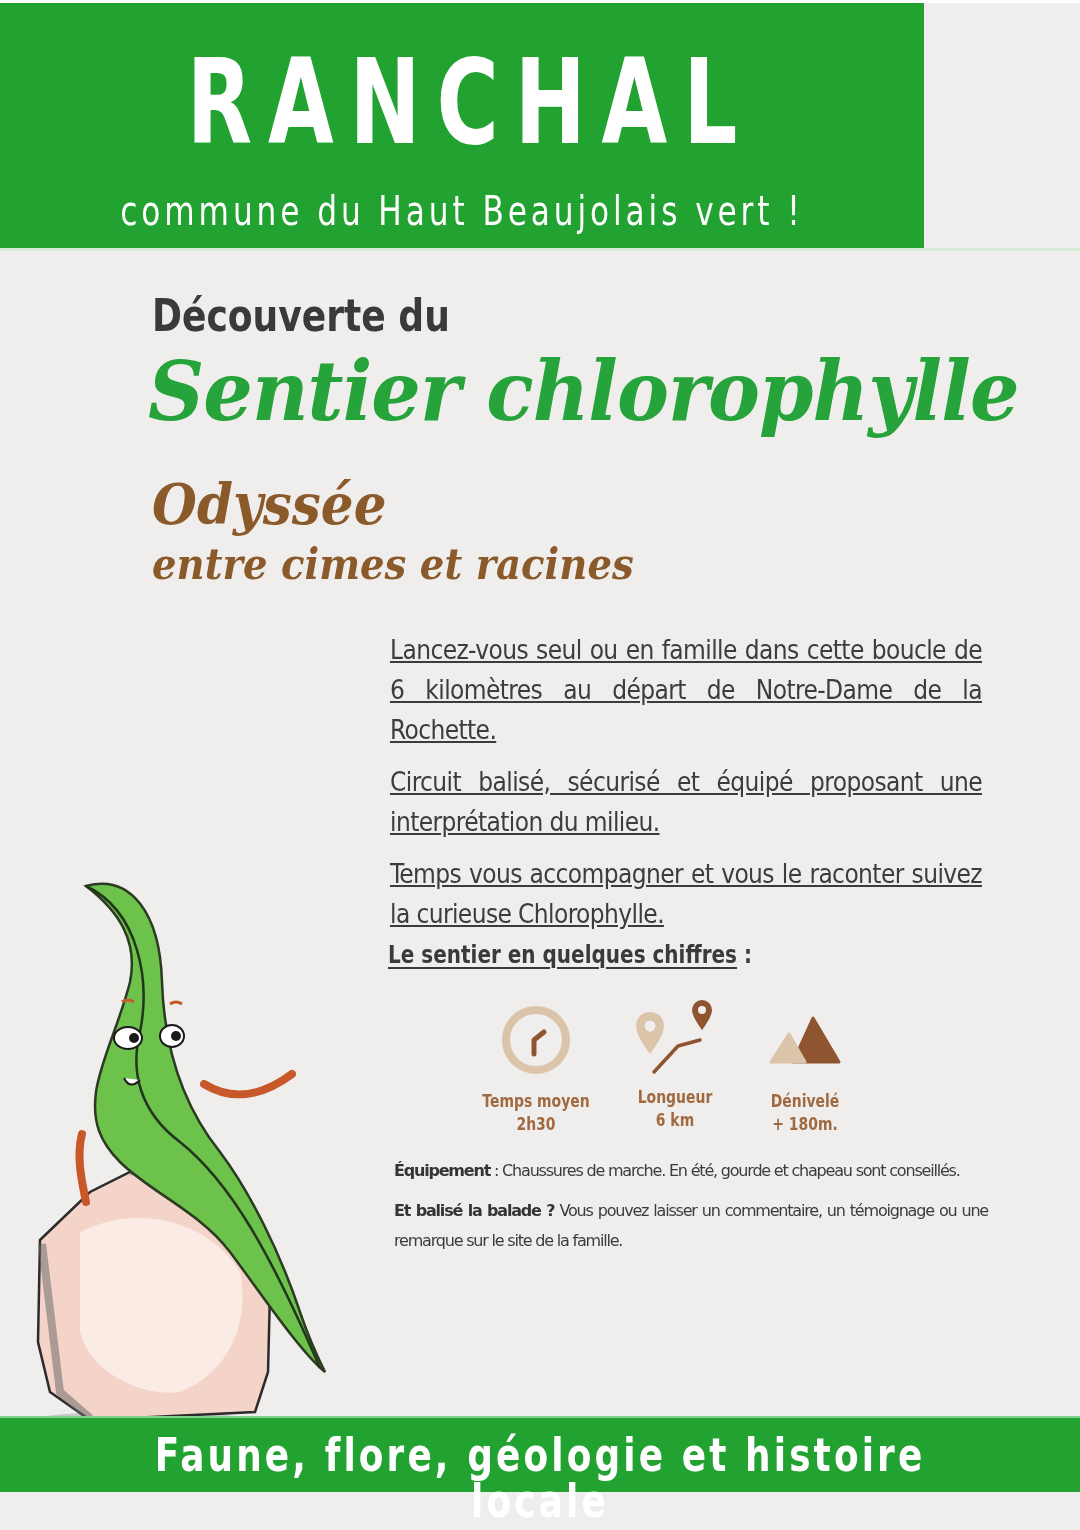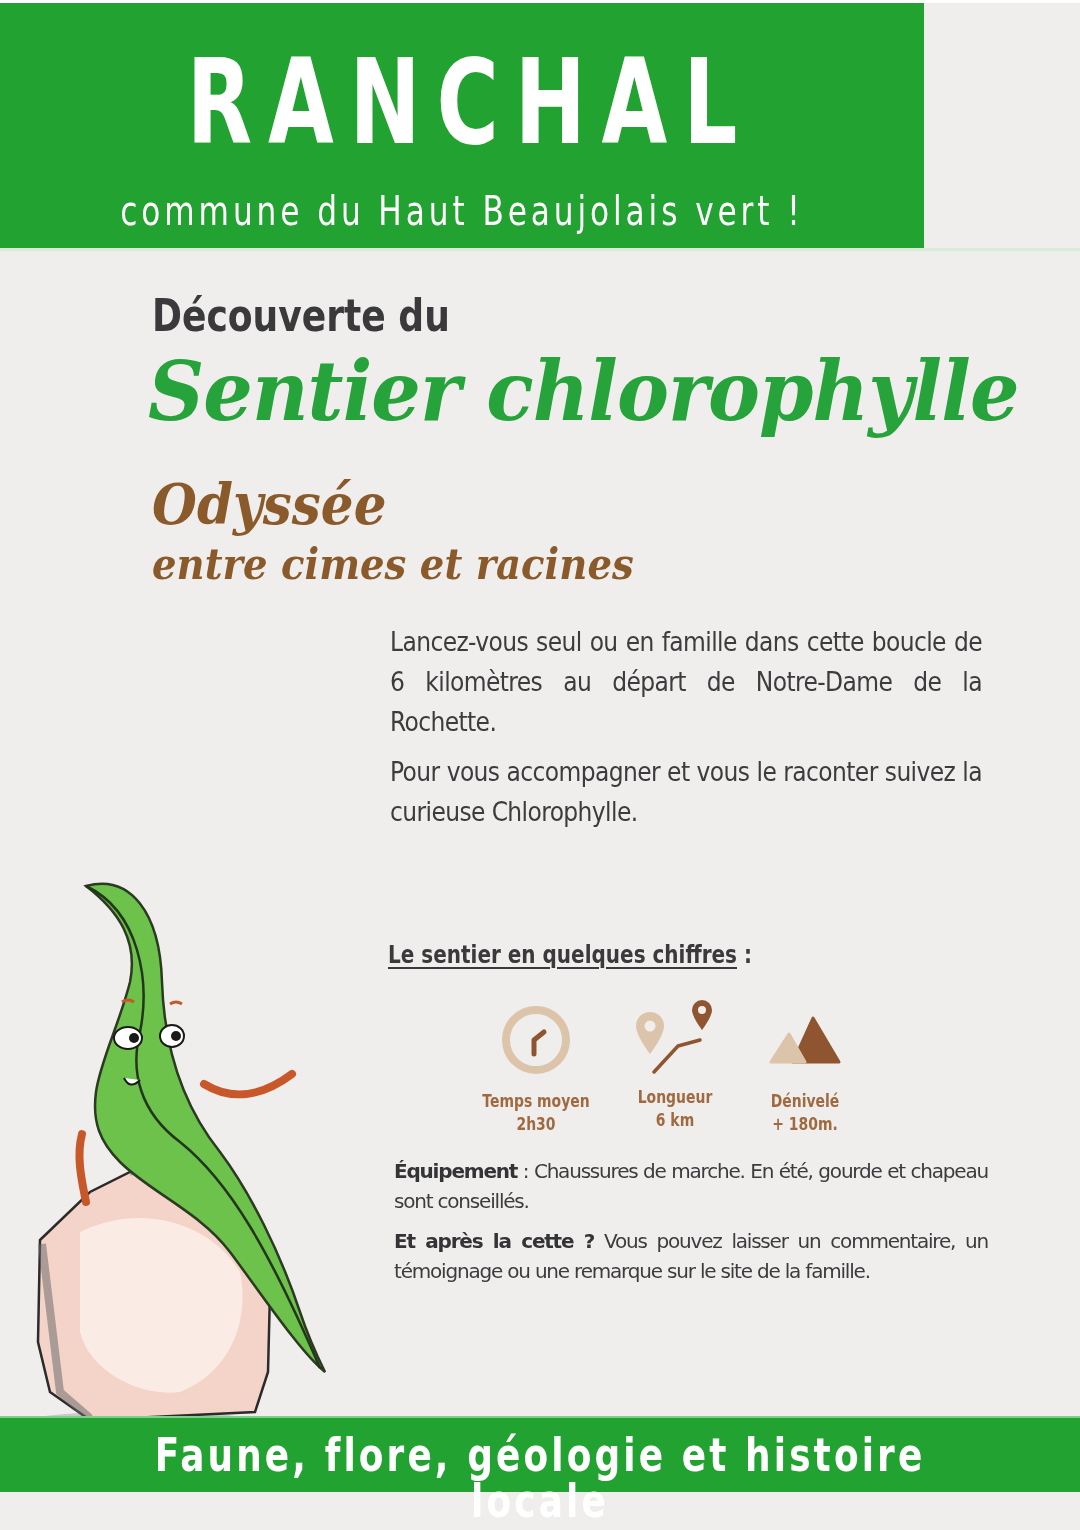--- a/index.html
+++ b/index.html
@@ -50,22 +50,22 @@
     color:#8b5a2b; font-family:"DejaVu Serif", serif; font-weight:bold; font-style:italic;
     font-size:42px; line-height:1;
     transform:scaleX(0.92); transform-origin:left;
   }
 
   .intro {
     position:absolute; left:390px; top:618px; width:592px;
     color:#3c3c3e; font-family:"DejaVu Sans Condensed","DejaVu Sans", sans-serif;
     font-size:26px; line-height:40px;
   }
-  .intro p { margin:4px 0 10px 0; text-align:justify; text-align-last:left;
-    letter-spacing:-0.6px; }
+  .intro p { margin:12px 0 10px 0; text-align:justify; text-align-last:left;
+    letter-spacing:-0.6px;text-decoration:underline; }
 
   .stats-heading {
     position:absolute; left:388px; top:942px;
     color:#3a3a3c; font-family:"DejaVu Sans", sans-serif; font-weight:bold;
     font-size:25px; line-height:1;
     transform:scaleX(0.8); transform-origin:left;
   }
   .stats-heading .u { text-decoration:underline; text-underline-offset:4px; }
 
   .stat { position:absolute; top:1004px; width:160px; text-align:center; }
@@ -75,21 +75,21 @@
     font-size:17px; line-height:23px; margin-top:14px;
     transform:scaleX(0.82);
   }
   .stat-time { left:456px;text-align:center; }
   .stat-length { left:595px; }
   .stat-elev { left:725px;text-align:center; }
 
   .details {
     position:absolute; left:394px; top:1156px; width:594px;
     color:#3c3c3e; font-family:"DejaVu Sans", sans-serif;
-    font-size:20px; line-height:30px;
+    font-size:16px; line-height:30px;
   }
   .details p { margin:0 0 10px 0; text-align:justify; letter-spacing:-1.2px; }
   .details b { color:#343436; font-weight:bold; }
 
   .mascot { position:absolute; left:30px; top:872px; width:320px; height:560px; }
 
   .footer {
     position:absolute; left:0; top:1418px; width:1080px; height:74px;
     background:#22a230;
   }
@@ -112,21 +112,22 @@
 </header>
 <div class="header-edge"></div>
 
 <div class="kicker">Découverte du</div>
 <div class="main-title">Sentier chlorophylle</div>
 <div class="sub-title">Odyssée</div>
 <div class="sub-title-2">entre cimes et racines</div>
 
 <section class="intro">
   <p>Lancez-vous seul ou en famille dans cette boucle de 6 kilomètres au départ de Notre-Dame de la Rochette.</p>
-  <p>Pour vous accompagner et vous le raconter suivez la curieuse Chlorophylle.</p>
+  <p>Circuit balisé, sécurisé et équipé proposant une interprétation du milieu.</p>
+  <p>Temps vous accompagner et vous le raconter suivez la curieuse Chlorophylle.</p>
 </section>
 
 <div class="stats-heading">
   <span class="u">Le sentier en quelques chiffres</span><span> :</span>
 </div>
 
 <div class="stat stat-time">
   <svg width="72" height="72" viewBox="0 0 72 72">
     <circle cx="36" cy="36" r="30" fill="none" stroke="#dcc4ab" stroke-width="8"></circle>
     <polyline points="34,50 34,36 44,28" fill="none" stroke="#8e5530" stroke-width="5" stroke-linecap="round" stroke-linejoin="round"></polyline>
@@ -157,21 +158,21 @@
     <polygon points="24,30 40,58 6,58" fill="#dcc4ab" stroke="#dcc4ab" stroke-width="3" stroke-linejoin="round"></polygon>
   </svg>
   <div class="lbl">
     <div>Dénivelé</div>
     <div>+ 180m.</div>
   </div>
 </div>
 
 <section class="details">
   <p><b>Équipement</b><span> : </span><span>Chaussures de marche. En été, gourde et chapeau sont conseillés.</span></p>
-  <p><b>Et après la cette ?</b><span> </span><span>Vous pouvez laisser un commentaire, un témoignage ou une remarque sur le site de la famille.</span></p>
+  <p><b>Et balisé la balade ?</b><span> </span><span>Vous pouvez laisser un commentaire, un témoignage ou une remarque sur le site de la famille.</span></p>
 </section>
 
 <svg class="mascot" viewBox="0 0 320 560">
 
   <ellipse cx="110" cy="546" rx="100" ry="6" fill="#b9b9bd" opacity="0.7"></ellipse>
 
   <path d="M10 368 L60 320 L100 300 L140 296 L180 312 L200 340 L230 380 L240 420 L238 500 L225 540 L60 548 L20 520 L8 470 Z" fill="#f4d4c8" stroke="#2c2a2a" stroke-width="2.5"></path>
   <path d="M50 360 C110 330 180 350 210 400 C220 450 200 500 150 520 C110 525 60 500 50 460 Z" fill="#fbeee8" opacity="0.9"></path>
   <path d="M12 372 L30 520 L60 546" fill="none" stroke="#6d6b6d" stroke-width="8" opacity="0.55"></path>
   <path d="M100 300 L140 296 L180 312 L200 340" fill="none" stroke="#7a7878" stroke-width="7" opacity="0.6"></path>

